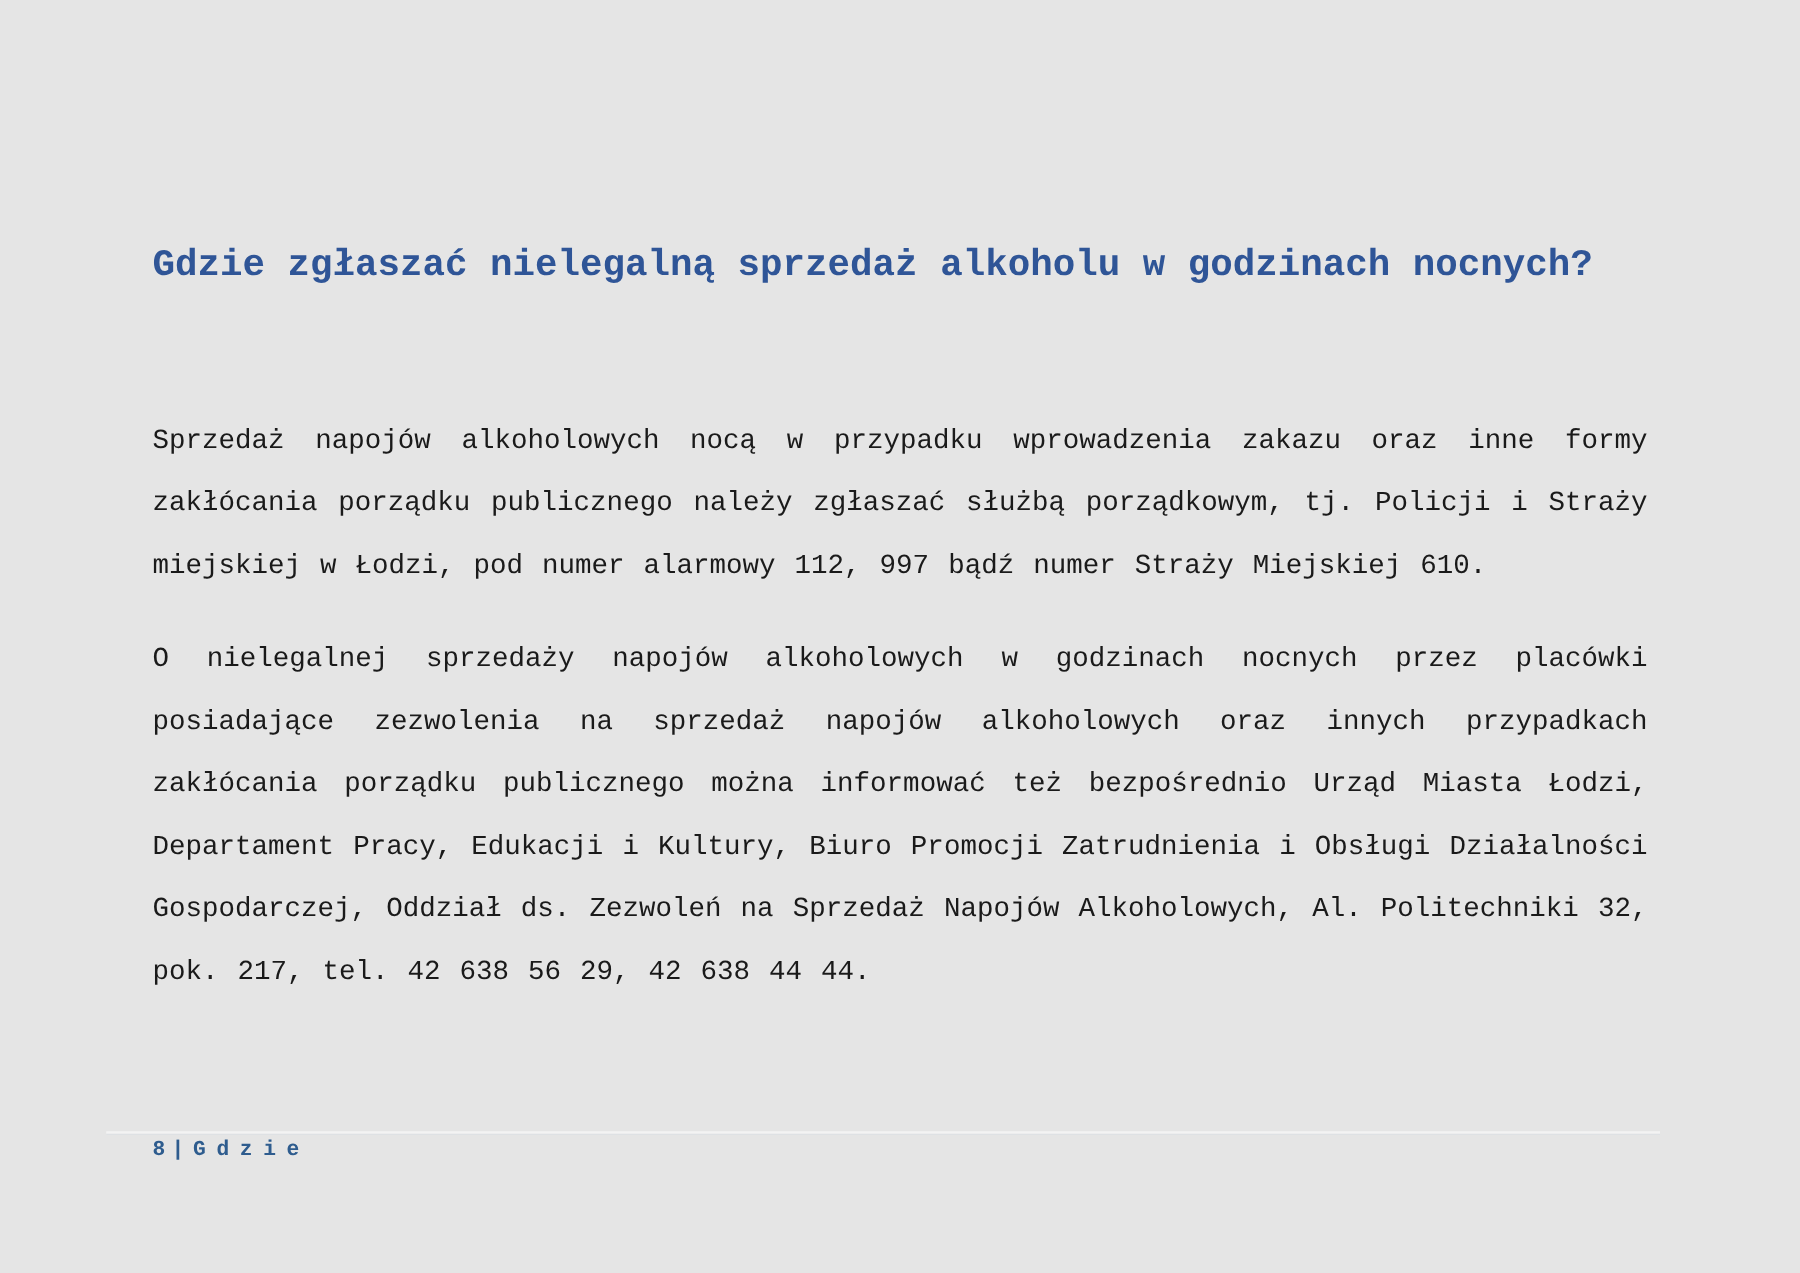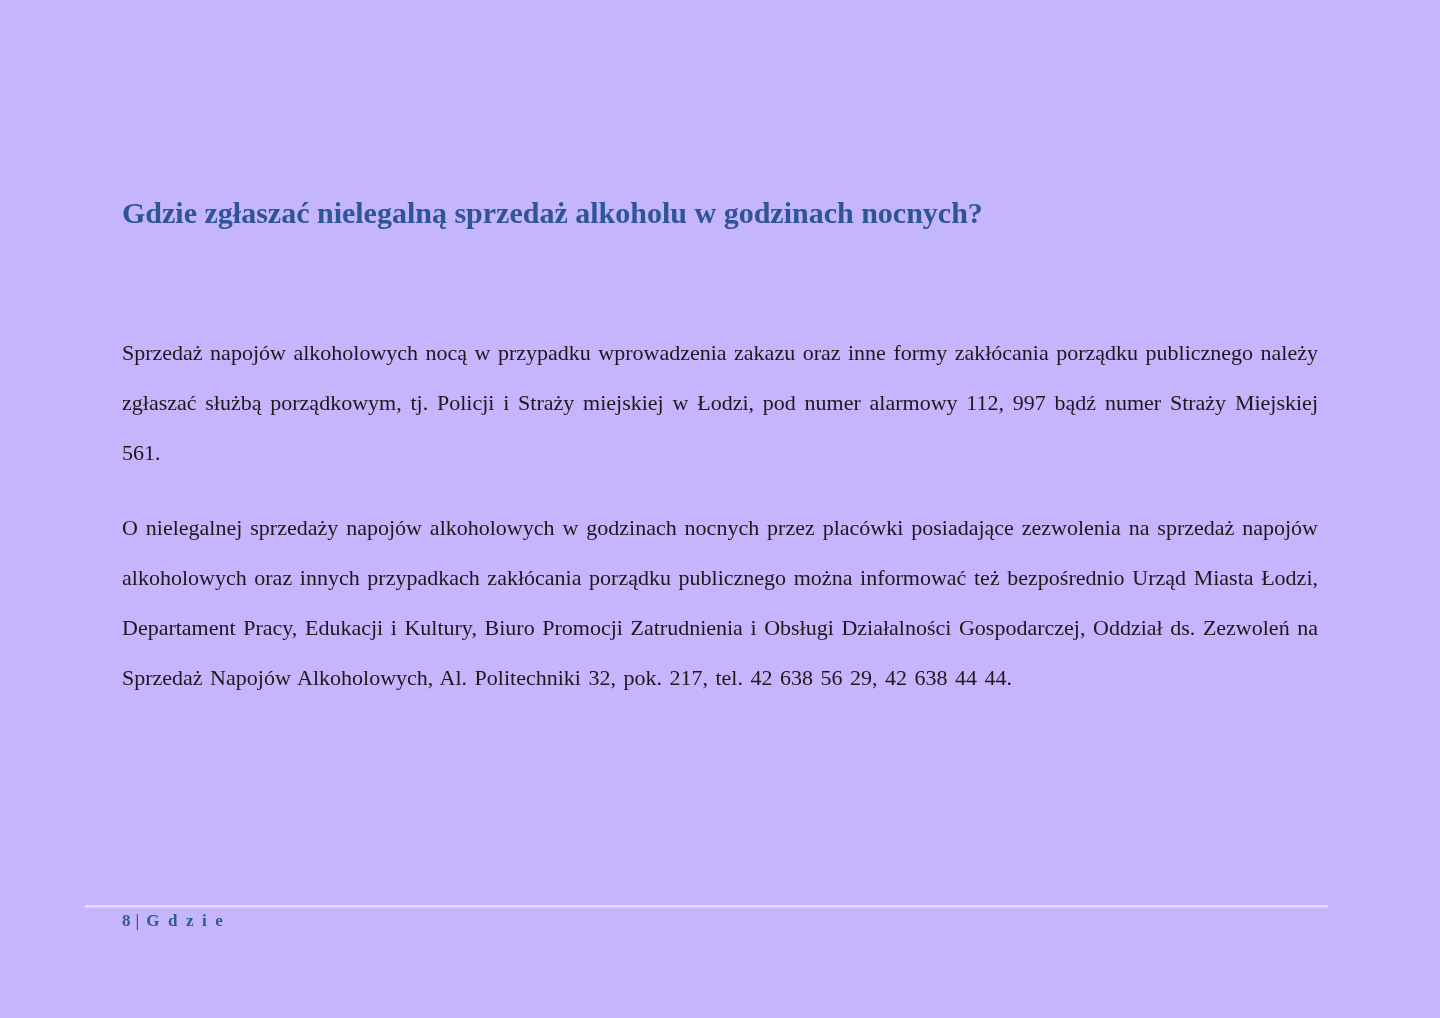--- a/index.html
+++ b/index.html
@@ -4,23 +4,23 @@
 <title>Document Page</title>
 <style>
   html, body {
     margin: 0;
     padding: 0;
   }
   .page {
     position: relative;
     width: 1440px;
     height: 1018px;
-    background: #c4b5fd;
+    background: #e5e5e5;
     overflow: hidden;
-    font-family: Liberation Serif, serif;
+    font-family: Liberation Mono, monospace;
   }
   .doc-title {
     position: absolute;
     left: 122px;
     top: 193px;
     width: 1196px;
     margin: 0;
     font-size: 30px;
     line-height: 40px;
     font-weight: bold;
@@ -71,21 +71,21 @@
   }
 </style>
 </head>
 <body>
 
 <div class="page">
 
   <h1 class="doc-title">Gdzie zgłaszać nielegalną sprzedaż alkoholu w godzinach nocnych?</h1>
 
   <div class="doc-body">
-    <p>Sprzedaż napojów alkoholowych nocą w przypadku wprowadzenia zakazu oraz inne formy zakłócania porządku publicznego należy zgłaszać służbą porządkowym, tj. Policji i Straży miejskiej w Łodzi, pod numer alarmowy 112, 997 bądź numer Straży Miejskiej 561.</p>
+    <p>Sprzedaż napojów alkoholowych nocą w przypadku wprowadzenia zakazu oraz inne formy zakłócania porządku publicznego należy zgłaszać służbą porządkowym, tj. Policji i Straży miejskiej w Łodzi, pod numer alarmowy 112, 997 bądź numer Straży Miejskiej 610.</p>
     <p>O nielegalnej sprzedaży napojów alkoholowych w godzinach nocnych przez placówki posiadające zezwolenia na sprzedaż napojów alkoholowych oraz innych przypadkach zakłócania porządku publicznego można informować też bezpośrednio Urząd Miasta Łodzi, Departament Pracy, Edukacji i Kultury, Biuro Promocji Zatrudnienia i Obsługi Działalności Gospodarczej, Oddział ds. Zezwoleń na Sprzedaż Napojów Alkoholowych, Al. Politechniki 32, pok. 217, tel. 42 638 56 29, 42 638 44 44.</p>
   </div>
 
   <div class="footer-rule"></div>
 
   <div class="footer-text">
     <span class="page-num">8</span><span class="pipe">|</span><span class="strona-label">Gdzie</span>
   </div>
 
 </div>

